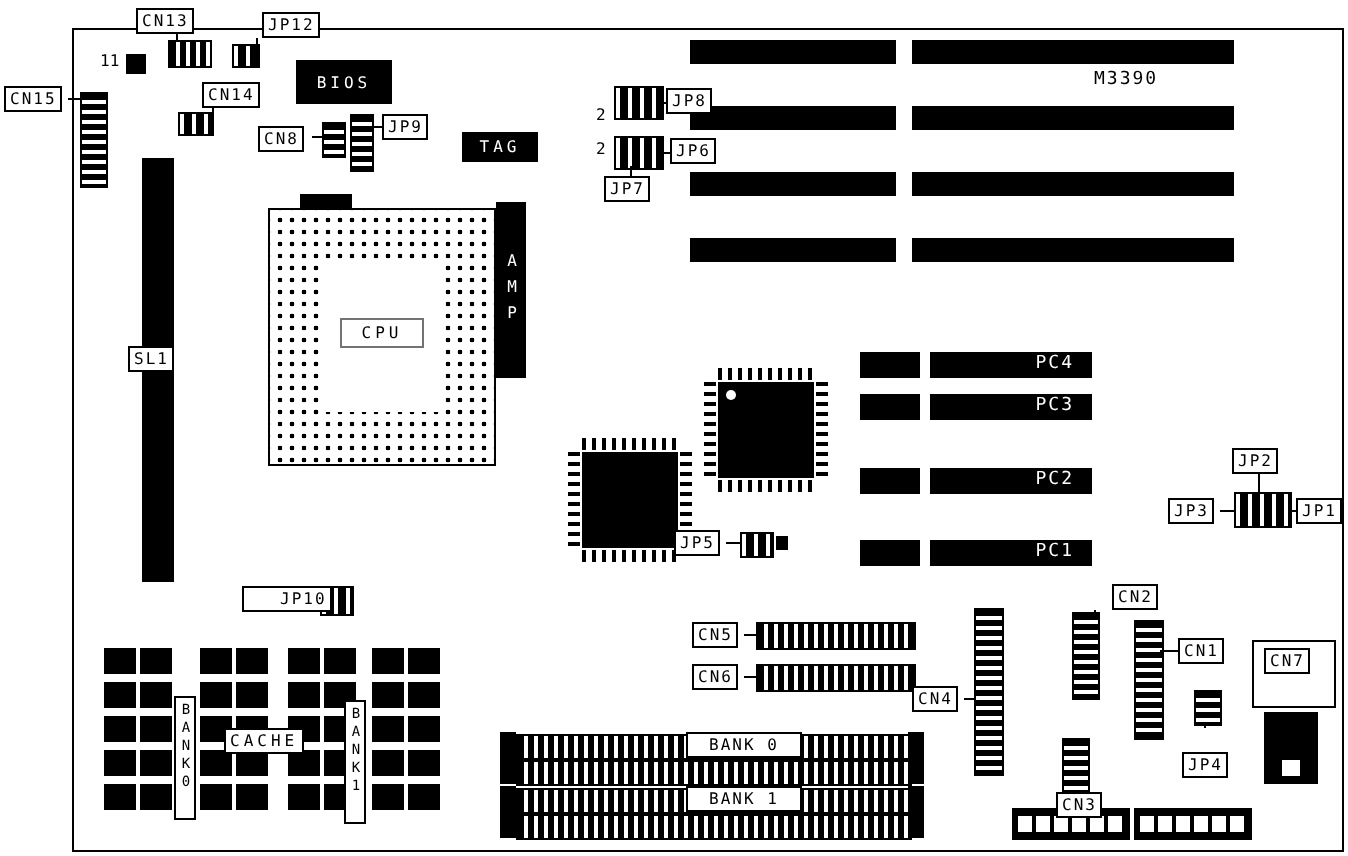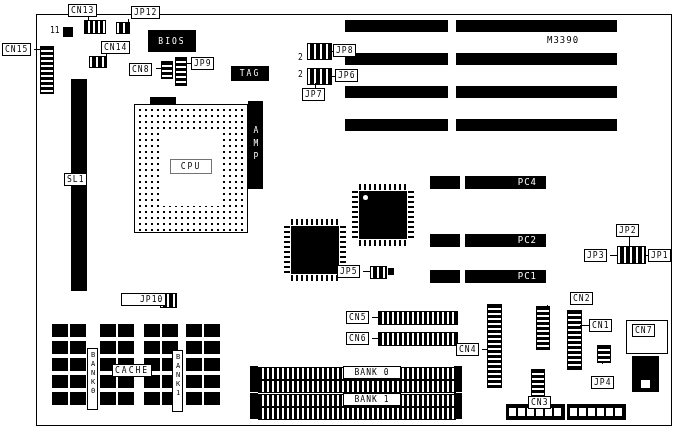--- a/index.html
+++ b/index.html
@@ -120,20 +120,24 @@
     <div class="die"></div>
   </div>
   <div class="jumper" style="left:370px;top:266px;width:15px;height:11px;"></div>
   <div class="bar" style="left:388px;top:268px;width:6px;height:7px;"></div>
   <div class="jumper" style="left:160px;top:293px;width:15px;height:13px;"></div>
 
   <div class="pcslot" style="top:176px;">
     <div class="notch"></div>
     <div class="txt">PC4</div>
   </div>
+  <div class="pcslot" style="top:197px;">
+    <div class="notch"></div>
+    <div class="txt">PC3</div>
+  </div>
   <div class="pcslot" style="top:234px;">
     <div class="notch"></div>
     <div class="txt">PC2</div>
   </div>
   <div class="pcslot" style="top:270px;text-align:right;">
     <div class="notch"></div>
     <div class="txt">PC1</div>
   </div>
   <div class="jumper" style="left:617px;top:246px;width:27px;height:16px;"></div>
 
@@ -241,18 +245,18 @@
   <div class="label" style="left:335px;top:69px;">JP6</div>
   <div class="label" style="left:302px;top:88px;">JP7</div>
   <div class="label" style="left:121px;top:293px;padding-left:18px;">JP10</div>
   <div class="label" style="left:337px;top:265px;">JP5</div>
   <div class="label" style="left:616px;top:224px;">JP2</div>
   <div class="label" style="left:584px;top:249px;">JP3</div>
   <div class="label" style="left:648px;top:249px;">JP1</div>
   <div class="label" style="left:346px;top:311px;">CN5</div>
   <div class="label" style="left:346px;top:332px;">CN6</div>
   <div class="label" style="left:456px;top:343px;">CN4</div>
-  <div class="label" style="left:570px;top:292px;">CN2</div>
+  <div class="label" style="left:556px;top:292px;">CN2</div>
   <div class="label" style="left:589px;top:319px;">CN1</div>
   <div class="label" style="left:632px;top:324px;">CN7</div>
   <div class="label" style="left:591px;top:376px;">JP4</div>
   <div class="label" style="left:528px;top:396px;">CN3</div>
 </div>
 
 </body></html>

